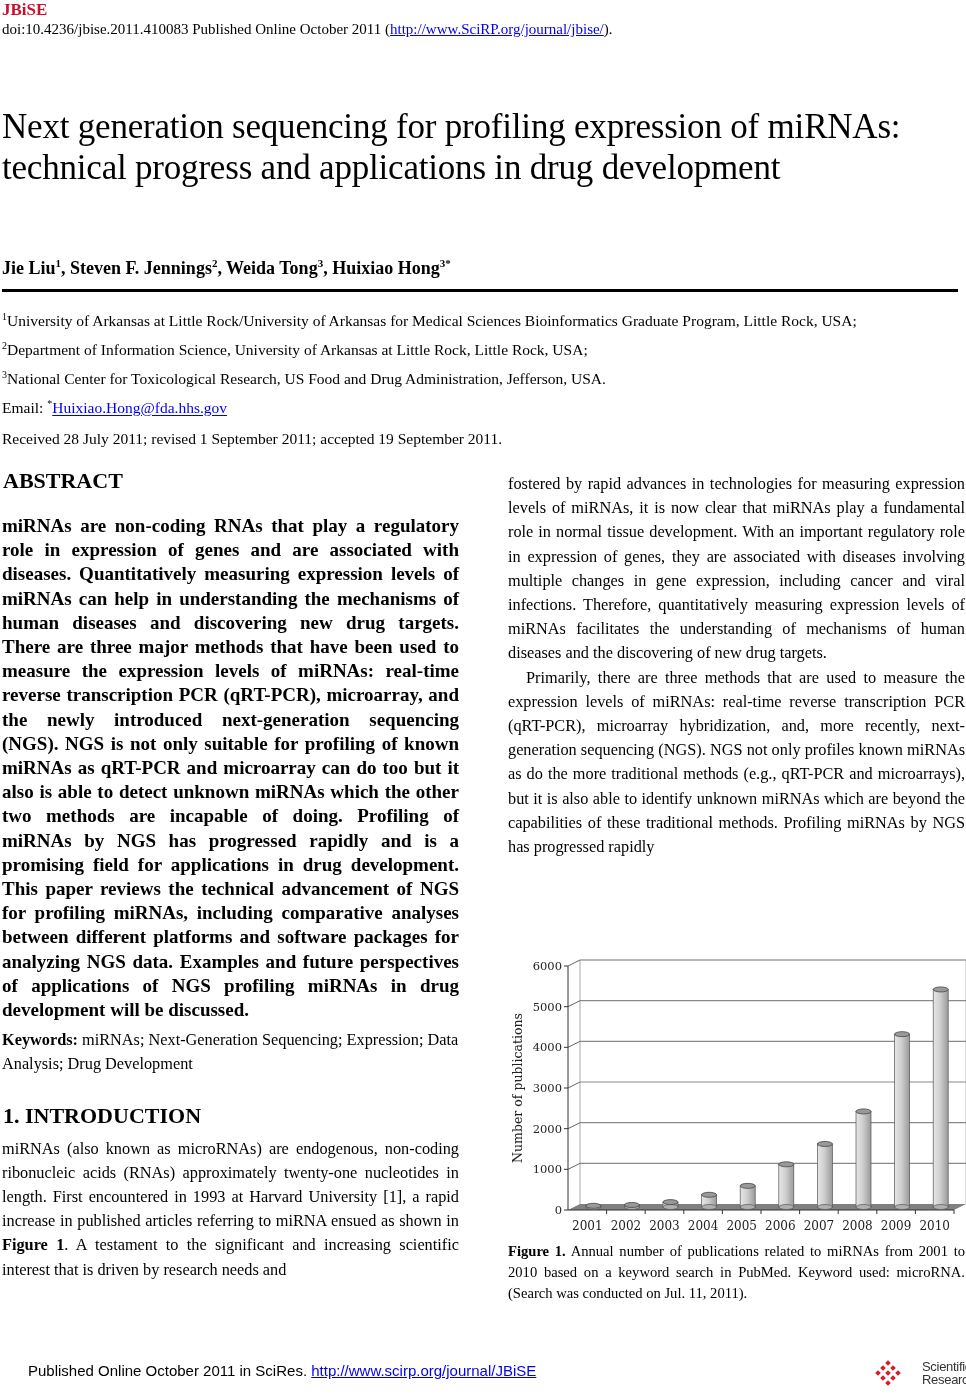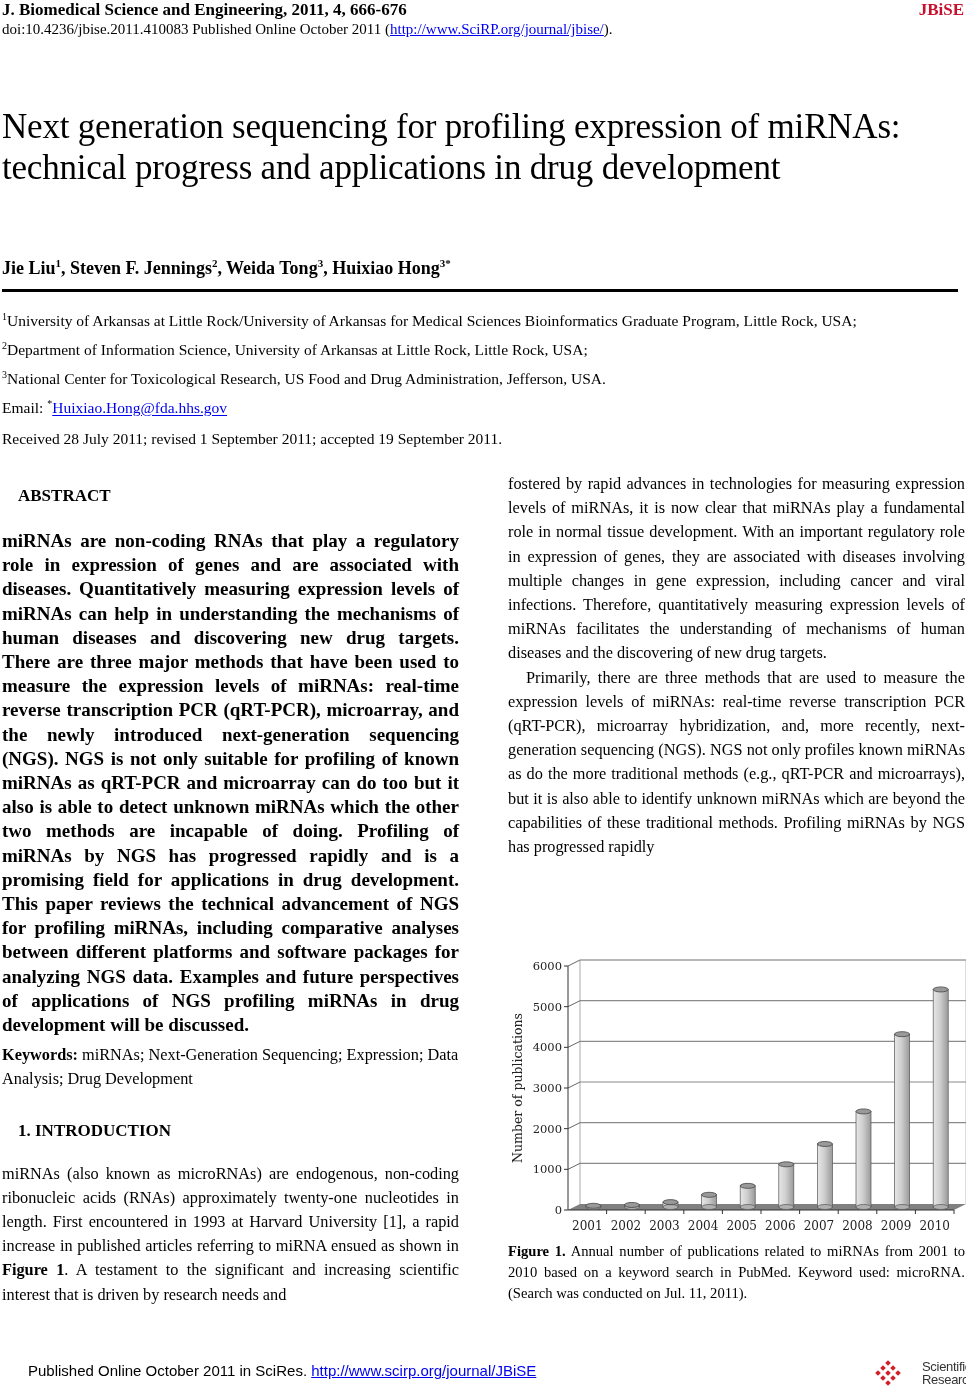--- a/index.html
+++ b/index.html
@@ -15,41 +15,40 @@
     .authors { position: absolute; left: 2px; top: 257px; font-size: 18px; font-weight: bold; }
     .authors sup { font-size: 11px; }
     .rule { position: absolute; left: 2px; top: 289px; width: 956px; height: 3px; background: #000; }
 
     .affils { position: absolute; left: 2px; top: 304px; width: 962px; font-size: 15.5px; line-height: 25px; }
     .affils sup { font-size: 10px; }
     .received { position: absolute; left: 2px; top: 430px; font-size: 15.5px; }
 
     .col-left { position: absolute; left: 2px; top: 465px; width: 457px; }
     .col-right { position: absolute; left: 508px; top: 472px; width: 457px; }
-    .h-section { font-size: 17px; font-weight: bold; margin: 16px; line-height: 30px; }
+    .h-section { font-size: 22px; font-weight: bold; margin: 1px; line-height: 30px; }
     .abstract-body { font-size: 19px; font-weight: bold; line-height: 24.2px; text-align: justify; margin-top: 18px; }
     .keywords { font-size: 16.3px; line-height: 24.2px; margin-top: 6px; }
     .intro-h { margin-top: 24px; }
     .body-text { font-size: 16.3px; line-height: 24.2px; text-align: justify; margin-top: 6px; }
     .right-text { font-size: 16.3px; line-height: 24.2px; text-align: justify; }
     .indent { text-indent: 18px; }
 
     .figure { position: absolute; left: 506px; top: 950px; width: 460px; height: 290px; }
     .fig-caption { position: absolute; left: 508px; top: 1241px; width: 457px; font-size: 14.6px; line-height: 21px; text-align: justify; }
 
     .footer { position: absolute; left: 0; top: 1362px; font-family: "Liberation Sans", sans-serif; font-size: 15px; padding-left: 28px; }
     .logo { position: absolute; left: 875px; top: 1360px; display: flex; align-items: center; gap: 21px; }
     .logo-text { font-family: "Liberation Sans", sans-serif; font-size: 13px; line-height: 13px; color: #333; letter-spacing: -0.3px; }
   </style>
 </head>
 <body>
 
 <div class="running-head">
   <div class="journal-line">
-    <span>J. Biomedical Science and Engineering, 2011, 4, 666-676</span>
     <span class="journal-abbr">JBiSE</span>
   </div>
   <div class="doi-line">
     <span>doi:10.4236/jbise.2011.410083 Published Online October 2011 (</span><a href="#">http://www.SciRP.org/journal/jbise/</a><span>).</span>
   </div>
 </div>
 
 <h1 class="title" style="margin:0;">Next generation sequencing for profiling expression of miRNAs: technical progress and applications in drug development</h1>
 
 <div class="authors">

